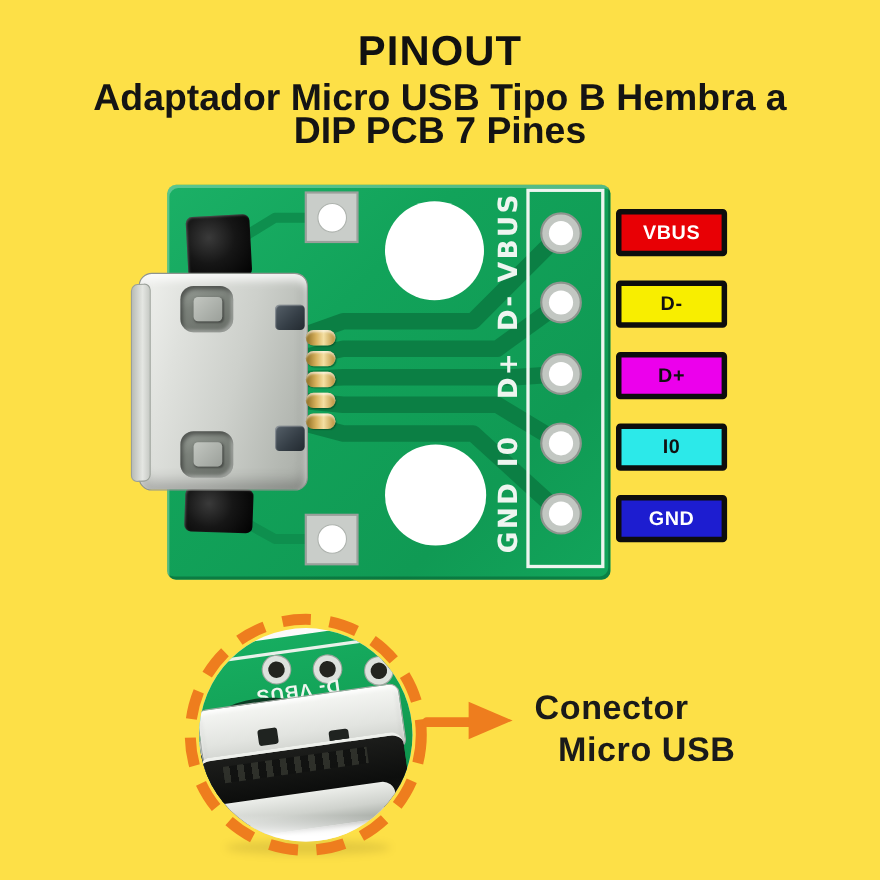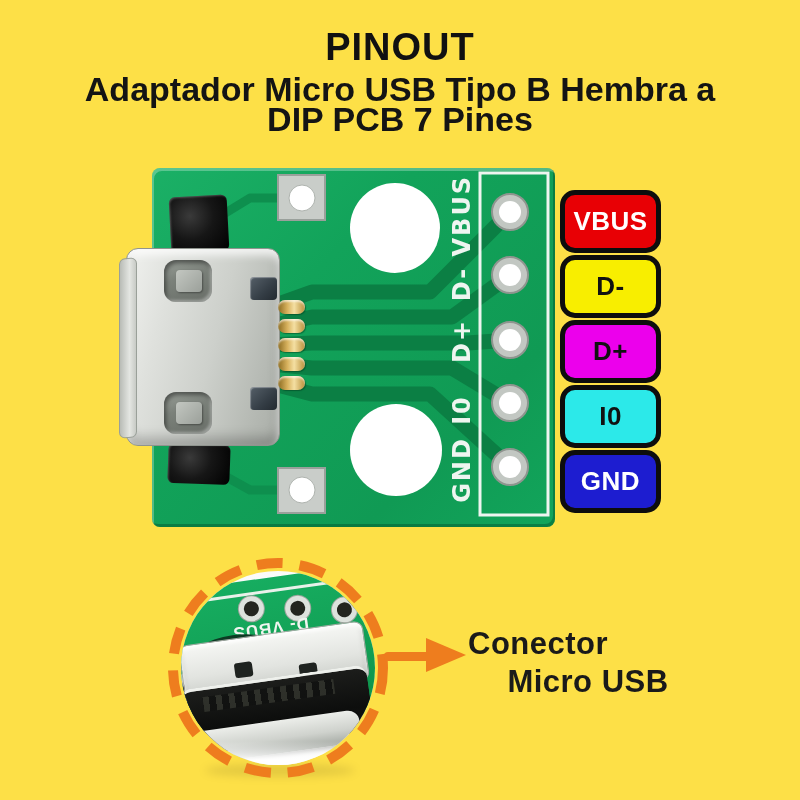--- a/index.html
+++ b/index.html
@@ -45,22 +45,22 @@
   .usb .anchor{position:absolute;right:3px;width:27px;height:23px;border-radius:4px;
        background:linear-gradient(135deg,#566069 0%,#343d45 60%,#232a30 100%);
        box-shadow:inset 1px 1px 1px rgba(255,255,255,.35);}
   .anchor-a{top:29px;} .anchor-b{top:139px;}
 
   .pin{position:absolute;left:278px;width:27px;height:14px;border-radius:7px;
        background:linear-gradient(90deg,#8a6a20 0%,#d8b25e 35%,#f4dfa2 60%,#b98f3a 100%);
        box-shadow:inset 0 2px 2px rgba(255,255,255,.6), 1px 1px 1px rgba(0,60,30,.5);}
 
   
-  .legend-item{left:560px;width:101px;height:63px;border:5px solid #0d0d0d;border-radius:15px;
-       display:flex;align-items:center;justify-content:center;font-size:26px;font-weight:800;
+  .legend-item{left:560px;width:101px;height:43px;border:5px solid #0d0d0d;border-radius:4px;
+       display:flex;align-items:center;justify-content:center;font-size:18px;font-weight:800;
        letter-spacing:.5px;box-sizing:border-box;}
 
   
   .photo{left:181px;top:571px;width:194px;height:194px;border-radius:50%;overflow:hidden;
          background:linear-gradient(180deg,#fbfbfa 0%,#f3f4f2 100%);}
   .photo .pcb2{position:absolute;left:-22px;top:6px;width:238px;height:148px;border-radius:8px;
          transform:rotate(-8deg);background:linear-gradient(175deg,#17ae61 0%,#12a055 55%,#0d9049 100%);}
   .pcb2 .silkline{position:absolute;left:52px;top:12px;width:130px;height:3px;background:#e9f1ea;}
   .pcb2 .hole{position:absolute;width:15px;height:15px;border-radius:50%;background:#23251f;
          border:5px solid #dde2dd;box-shadow:0 0 0 1px #9aa59c;}
@@ -92,21 +92,21 @@
          background:linear-gradient(180deg,rgba(255,255,255,0),#ffffff 75%);}
 
   .dash-circle{left:163px;top:553px;}
   .inset-shadow{left:205px;top:764px;width:150px;height:13px;border-radius:50%;
         background:rgba(0,0,0,.10);filter:blur(4px);}
 
   .arrow-shaft{left:384px;top:652px;width:46px;height:9px;border-radius:4px;}
   .arrow-head{left:426px;top:638px;width:0;height:0;border-top:17px solid transparent;
         border-bottom:17px solid transparent;border-left:40px solid #ee7d1e;}
   .caption{left:468px;width:240px;font-size:31px;font-weight:800;color:#1a1a1a;letter-spacing:.5px;}
-  .cap1{top:626px;} .cap2{top:664px;text-align:center;}
+  .cap1{top:626px;margin-left:18px;} .cap2{top:664px;text-align:center;}
 </style>
 </head>
 <body>
 
 <div class="canvas">
 
   <div class="abs title">PINOUT</div>
   <div class="abs subtitle sub1">Adaptador Micro USB Tipo B Hembra a</div>
   <div class="abs subtitle sub2">DIP PCB 7 Pines</div>
 

